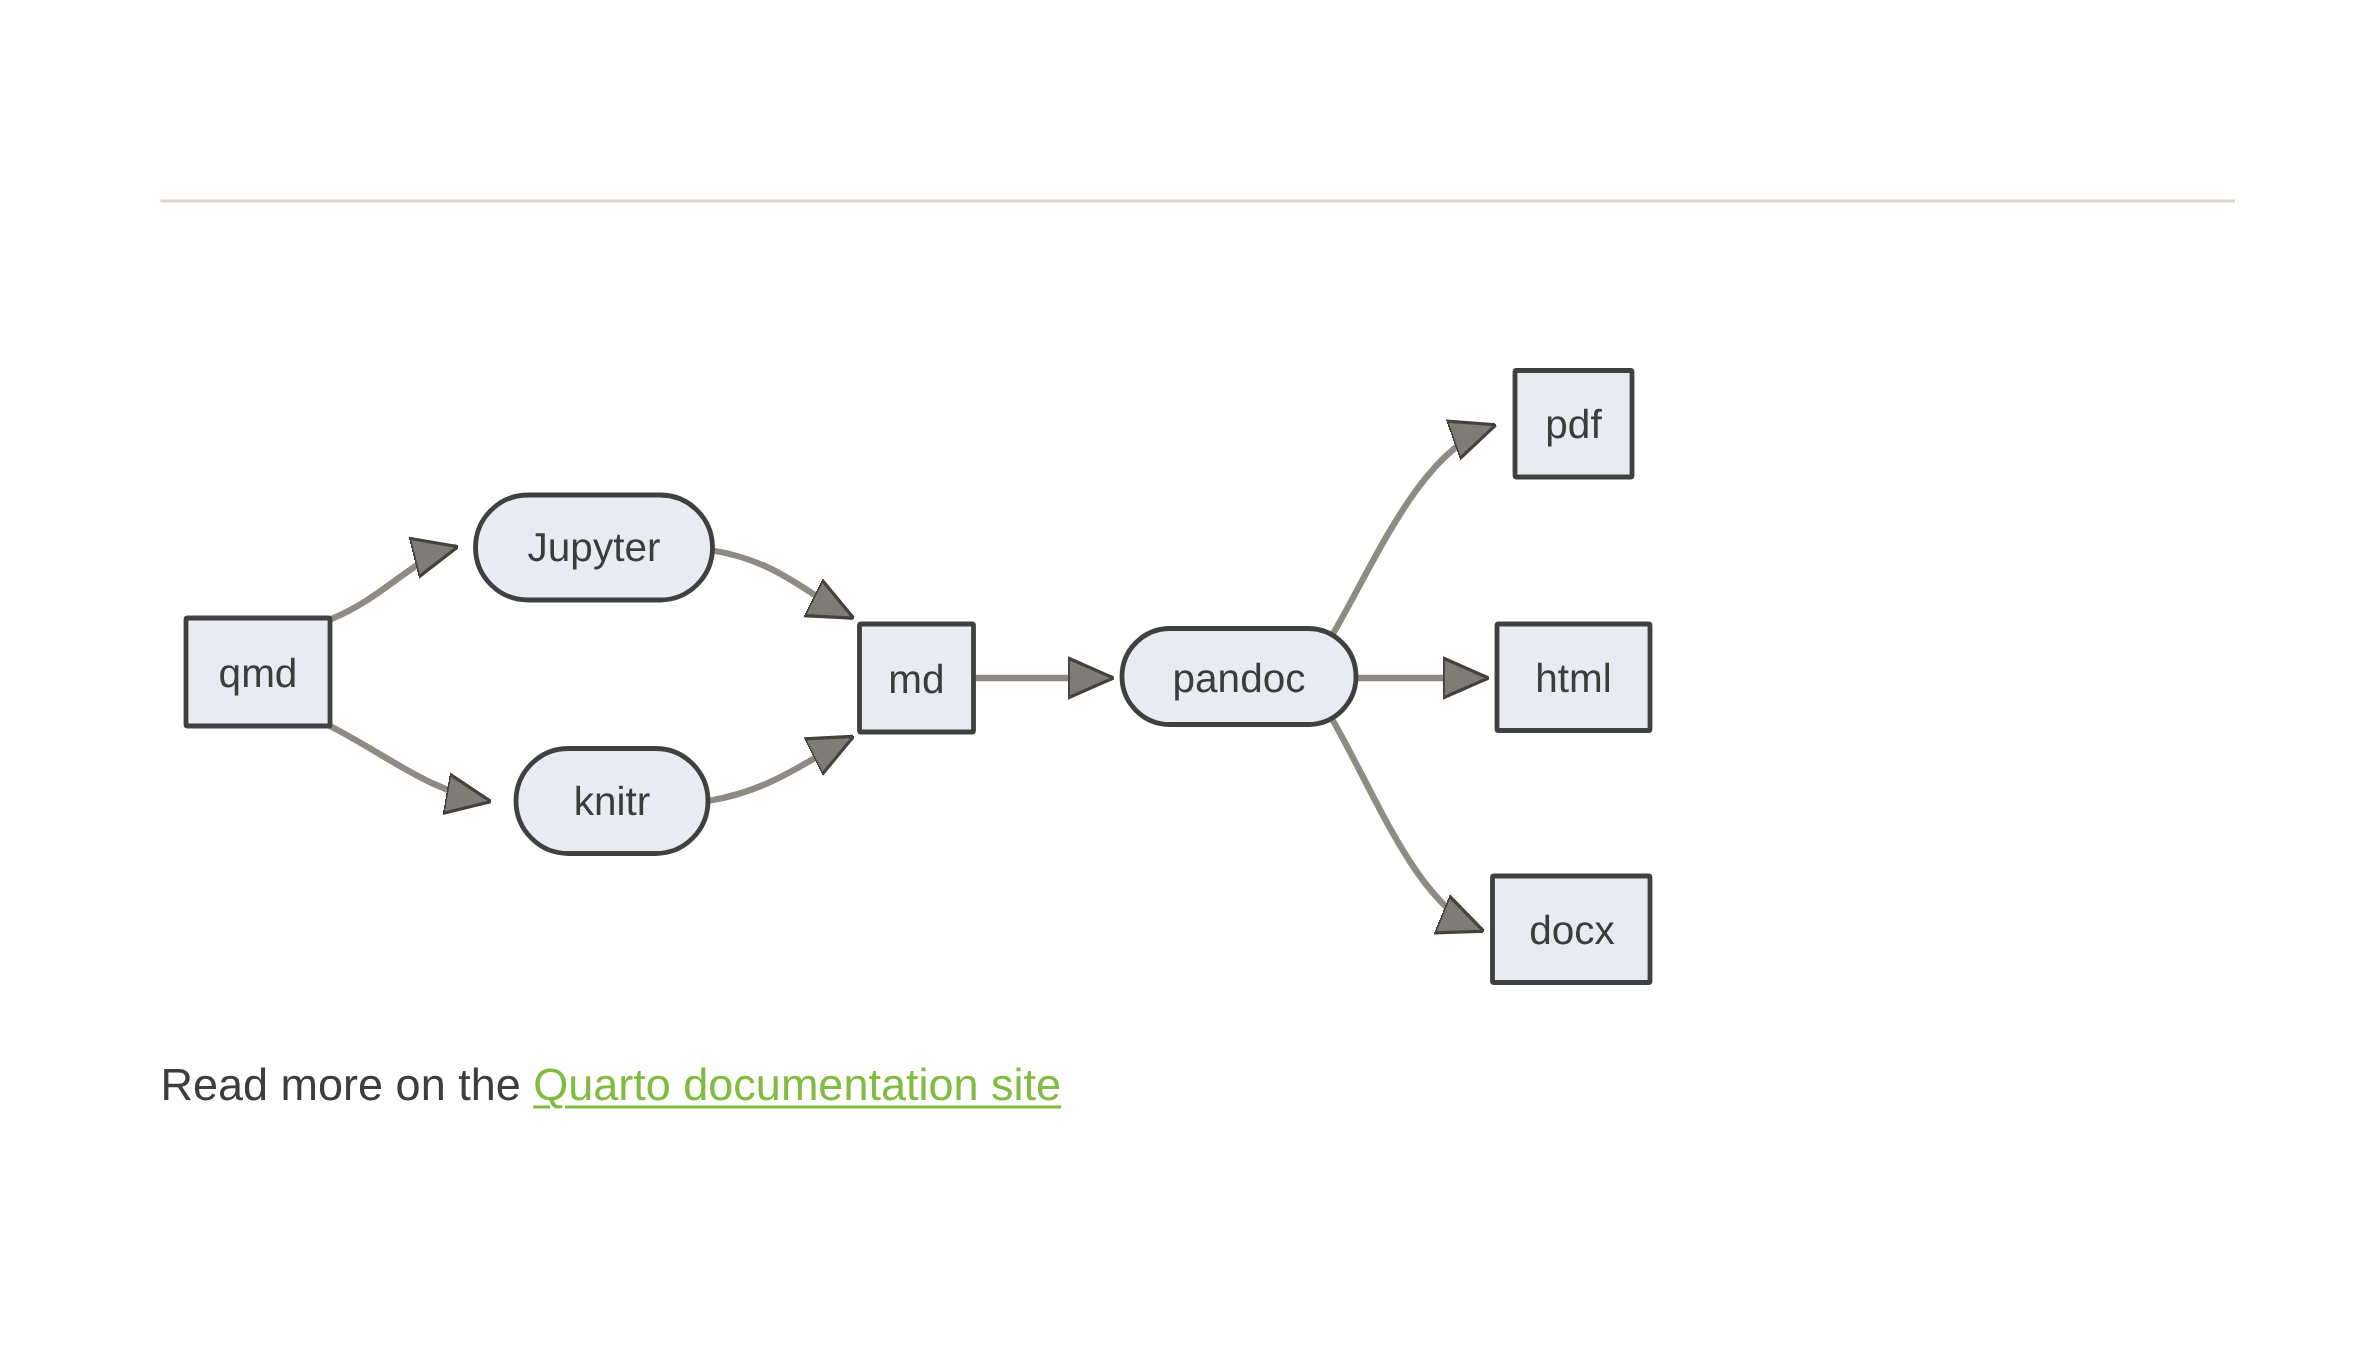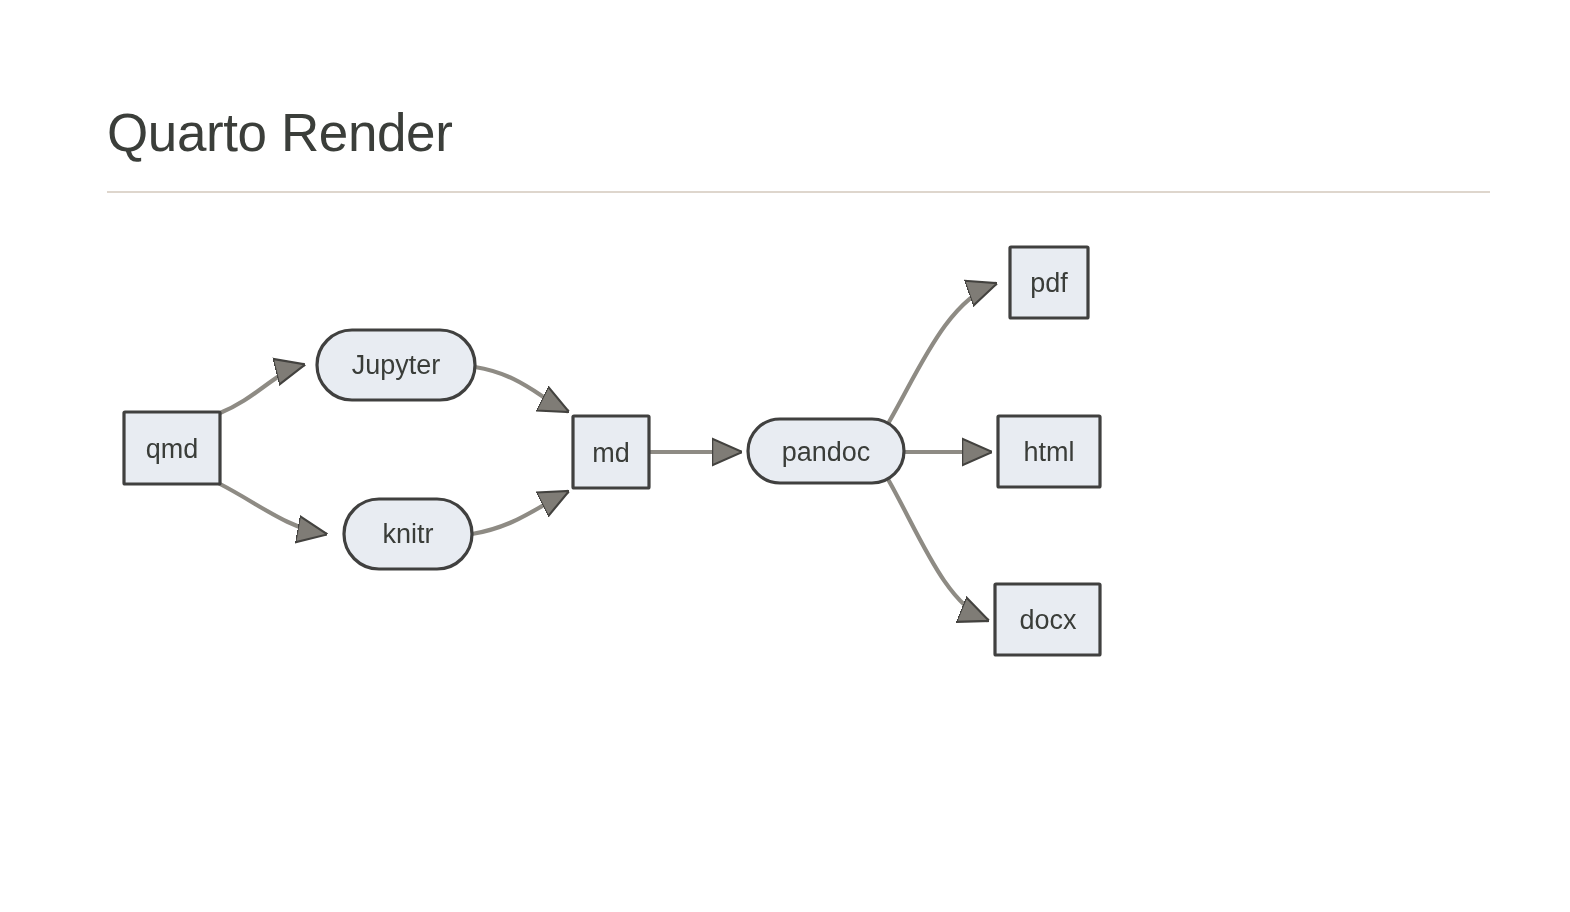--- a/index.html
+++ b/index.html
@@ -79,21 +79,20 @@
     text-underline-offset: 4px;
     text-decoration-thickness: 2px;
   }
 </style>
 </head>
 <body>
 
 <div class="page">
 
   <div class="title-block">
-    <h1 class="page-title">Quarto Render</h1>
     <div class="title-rule"></div>
   </div>
 
   <div class="diagram-wrap">
     <svg class="diagram-svg" width="1100" height="440" viewBox="0 0 1100 440">
 
       <defs>
         <marker id="arrow" viewBox="0 0 10 10" refX="9.2" refY="5" markerWidth="7.2" markerHeight="7.2" orient="auto-start-reverse">
           <path d="M 0 0.6 L 10 5 L 0 9.4 z" fill="#7f7c76" stroke="#43423f" stroke-width="0.7"></path>
         </marker>
@@ -157,14 +156,15 @@
 
         <g>
           <rect x="888" y="362" width="105" height="71" rx="1" ry="1" fill="#e8ecf2" stroke="#40403f" stroke-width="3.2"></rect>
           <text class="node-label" x="941" y="407" text-anchor="middle">docx</text>
         </g>
 
       </g>
     </svg>
   </div>
 
+  <p class="readmore"><span>Read more on the </span><a href="#">Quarto documentation site</a></p>
 
 </div>
 
 </body></html>

